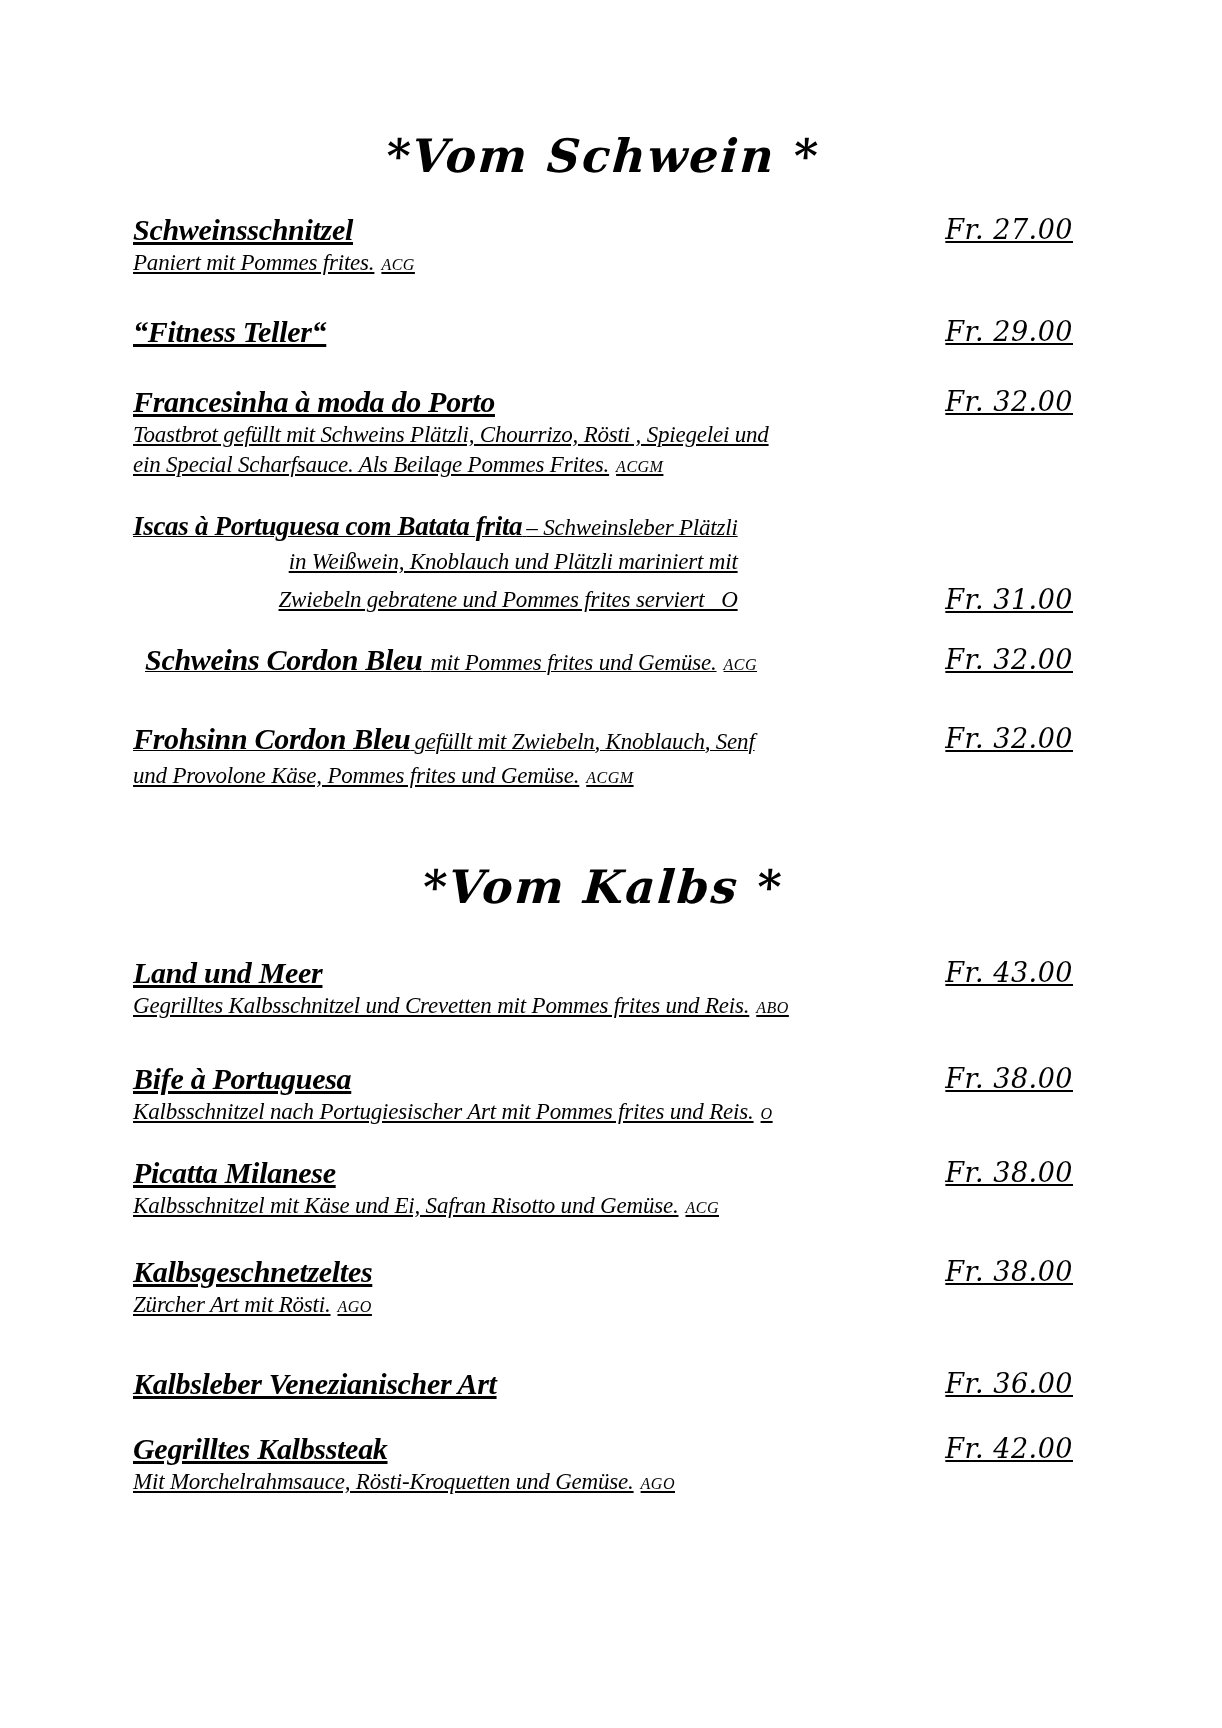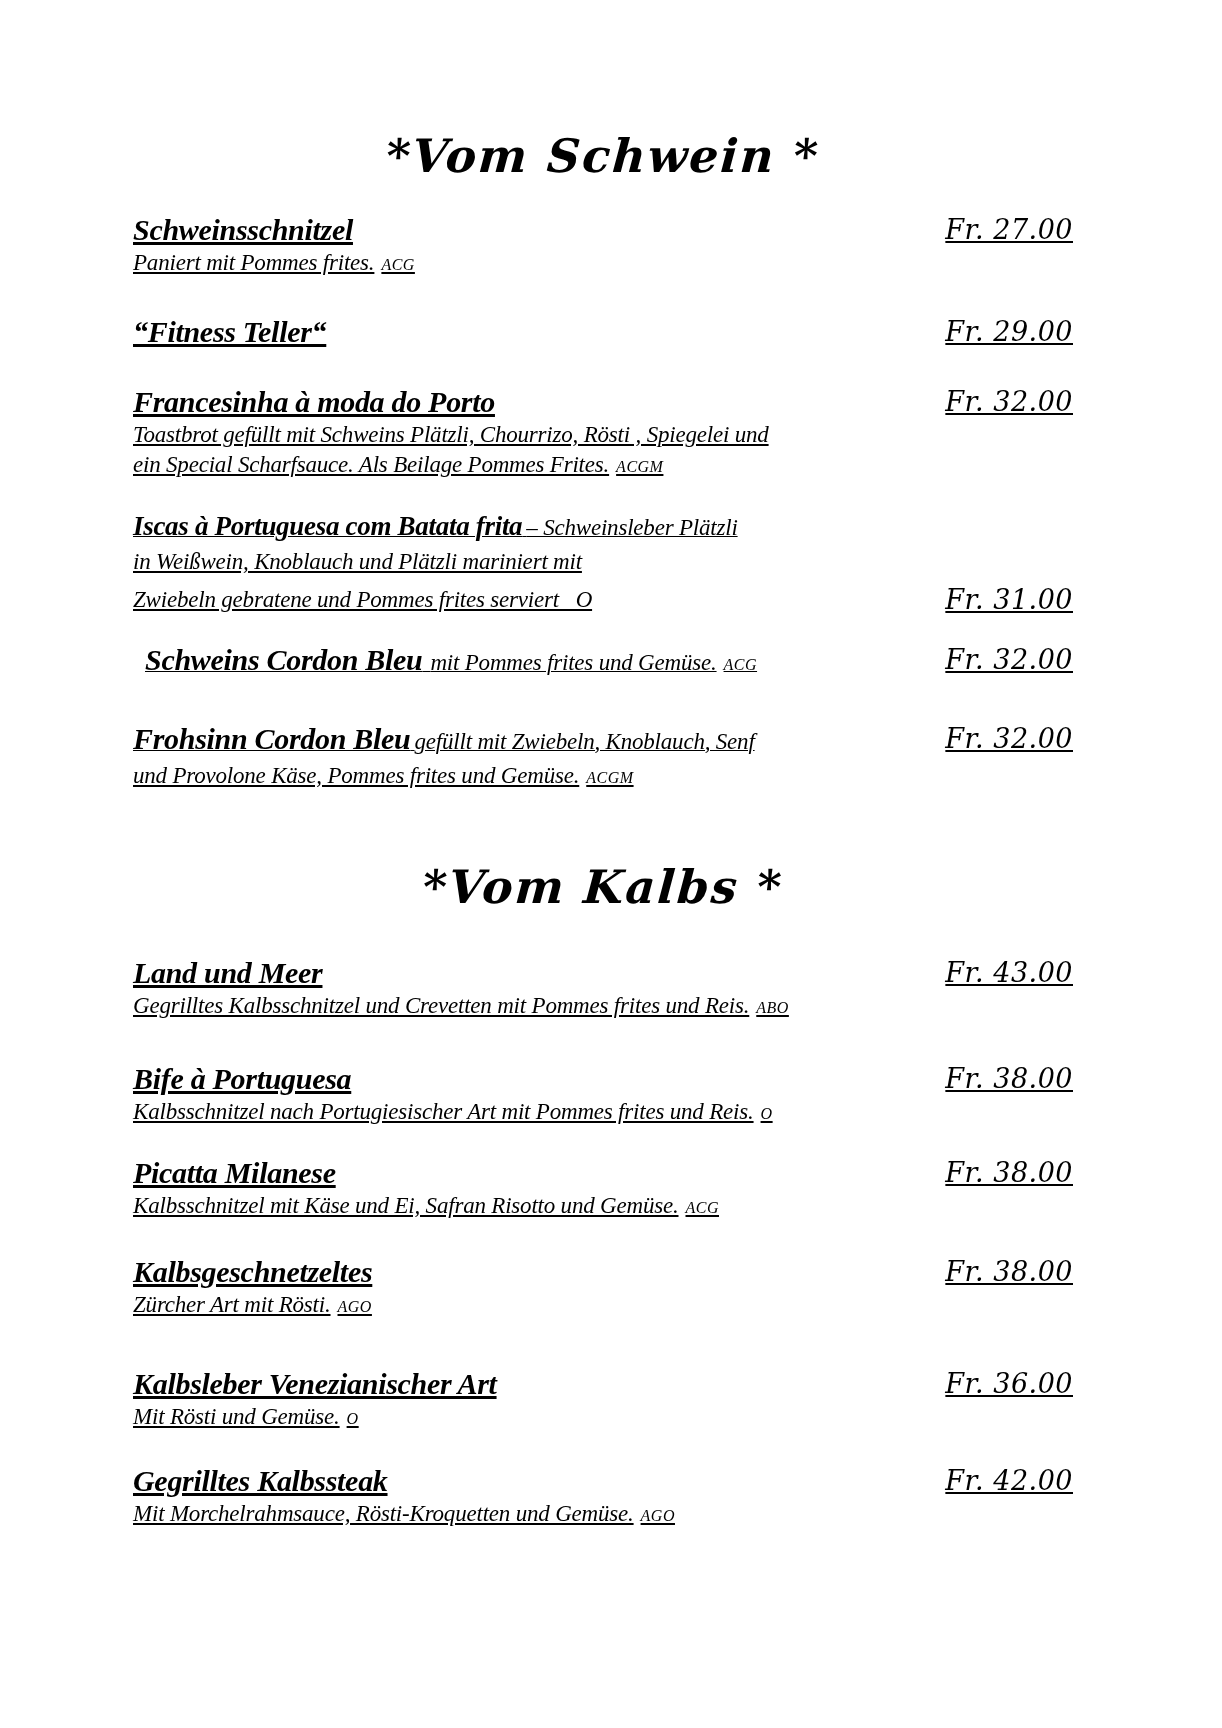--- a/index.html
+++ b/index.html
@@ -28,21 +28,21 @@
   }
   .section-title.first { margin-bottom: 18px; }
   .section-title.second { margin-top: 56px; margin-bottom: 30px; }
 
   .item {
     display: flex;
     justify-content: space-between;
     align-items: flex-start;
     text-decoration: underline;
   }
-  .item.align-bottom { align-items: flex-end; }
+  .item.align-bottom { align-items: flex-end; text-align: right; }
   .item-main { max-width: 790px; }
 
   .title {
     font-size: 30px;
     font-weight: 700;
     font-style: italic;
     line-height: 36px;
     letter-spacing: -0.3px;
   }
   .title-narrow {
@@ -178,21 +178,20 @@
       <div class="item-main">
         <div class="title">Kalbsgeschnetzeltes</div>
         <div class="desc"><span>Zürcher Art mit Rösti.</span><span class="code">AGO</span></div>
       </div>
       <div class="price">Fr. 38.00</div>
     </div>
 
     <div class="item mb29">
       <div class="item-main">
         <div class="title">Kalbsleber Venezianischer Art</div>
-        <div class="desc"><span>Mit Rösti und Gemüse.</span><span class="code">O</span></div>
       </div>
       <div class="price">Fr. 36.00</div>
     </div>
 
     <div class="item">
       <div class="item-main">
         <div class="title">Gegrilltes Kalbssteak</div>
         <div class="desc"><span>Mit Morchelrahmsauce, Rösti-Kroquetten und Gemüse.</span><span class="code">AGO</span></div>
       </div>
       <div class="price">Fr. 42.00</div>

